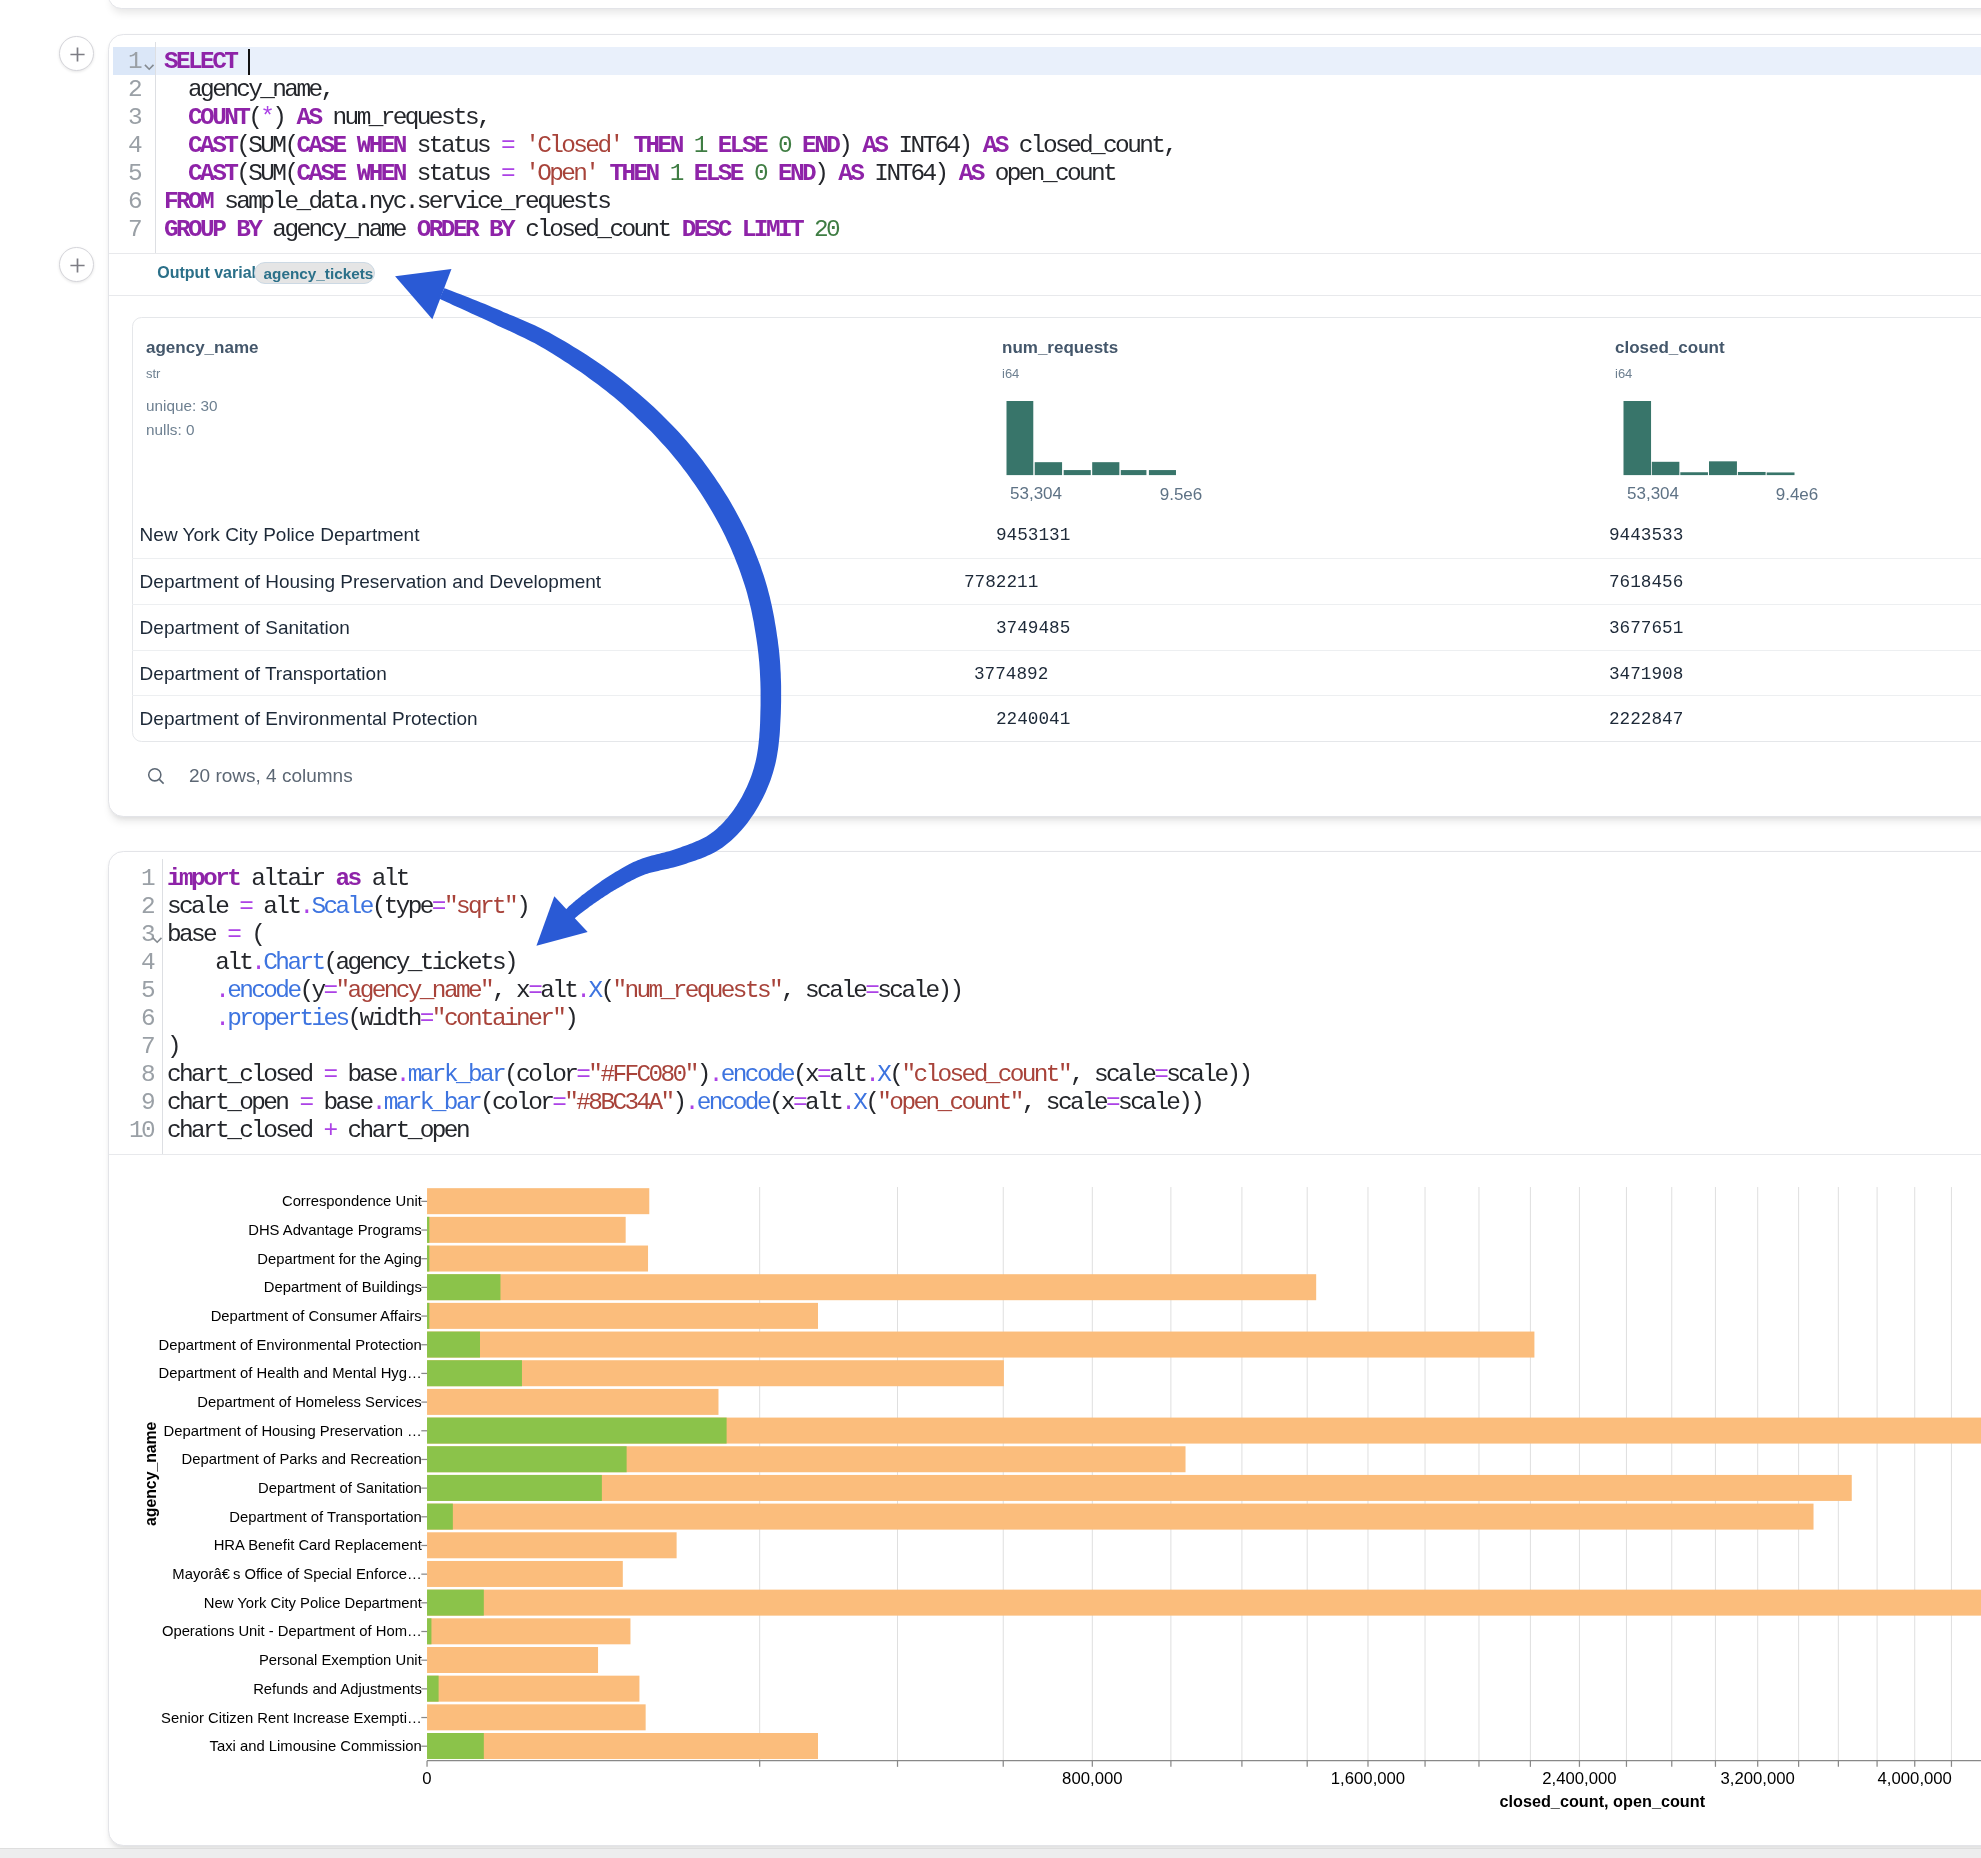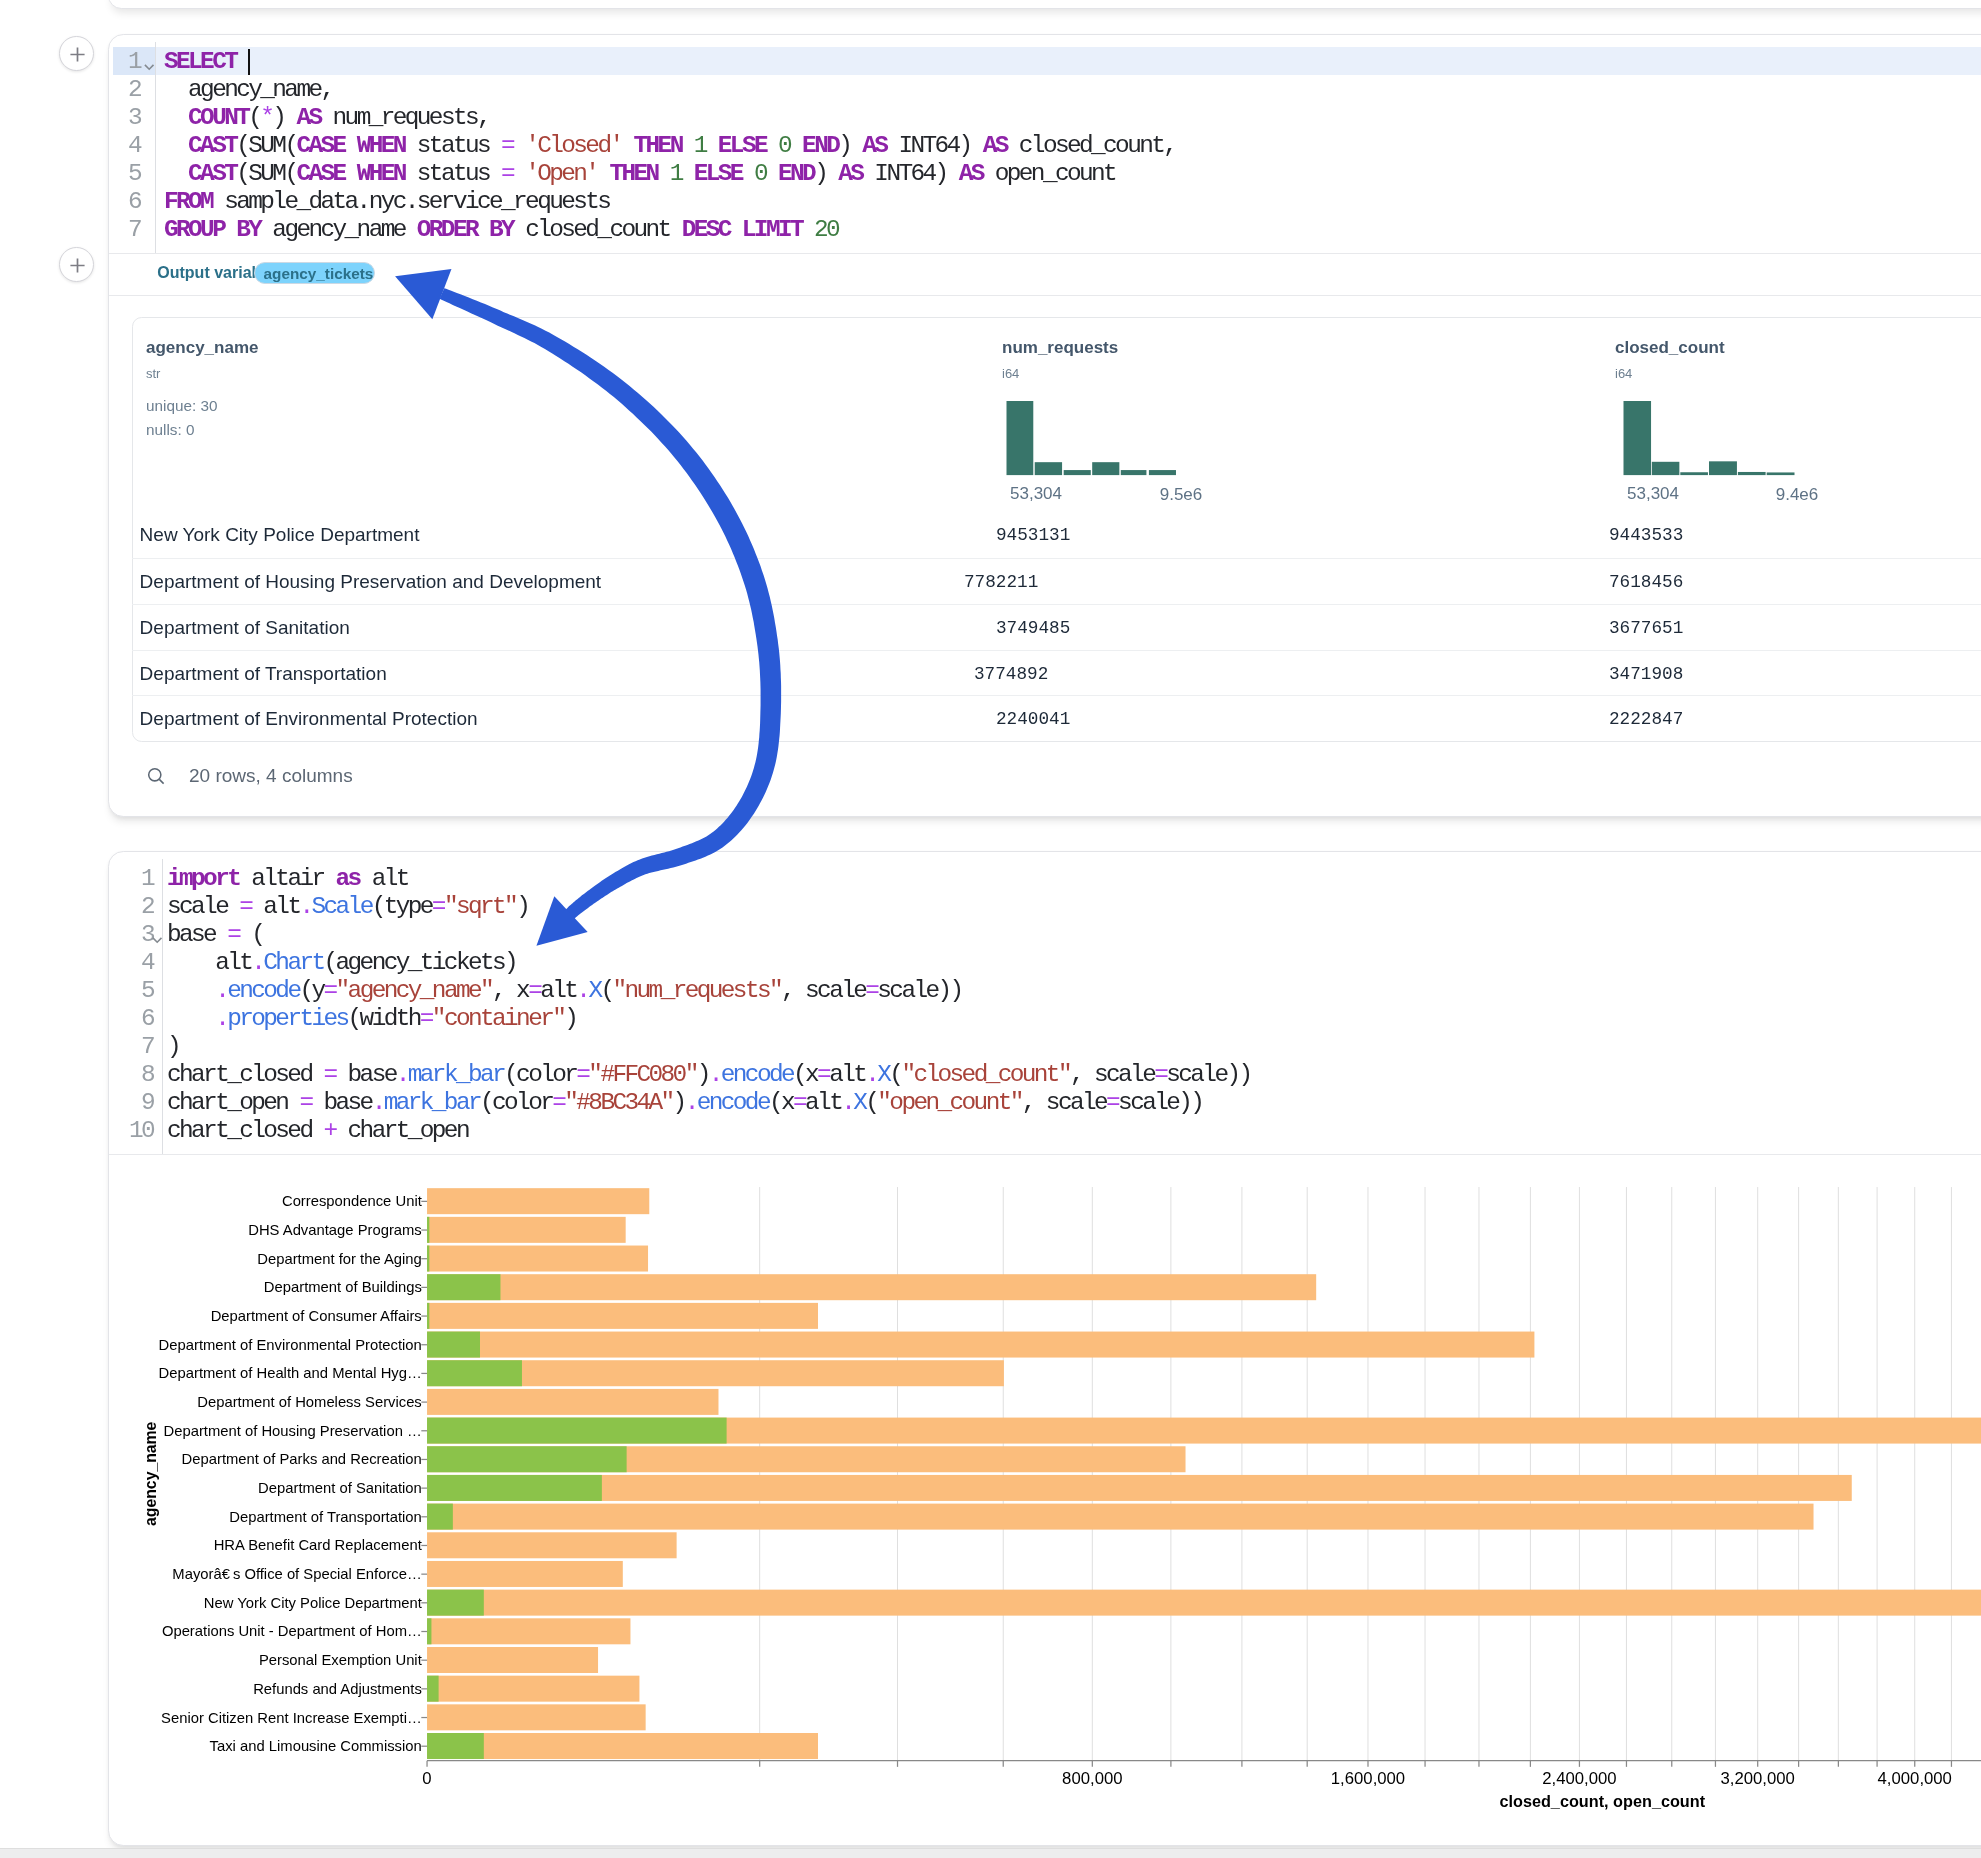--- a/index.html
+++ b/index.html
@@ -16,21 +16,21 @@
 .kw { color:#8e23a8; }
 .op { color:#ac42e6; }
 .st { color:#a8433a; }
 .nm { color:#3f7d43; }
 .fn { color:#3d74e0; }
 .code { position:absolute; color:#24262b; }
 .gutsep { position:absolute; width:1px; background:#dddfe3; }
 .divider { position:absolute; left:0; width:100%; height:1px; background:#e8e9ec; }
 .outlabel { position:absolute; left:16.3px; top:229px; font-size:16px; font-weight:bold; color:#2b7089;margin-left:32px; }
 .pill { position:absolute; left:145px; top:227px; width:121px; height:22.4px; border:1px solid #ccd9e4; border-radius:11.5px;
-        background:#7dd3fc; font-size:15.3px; font-weight:bold; color:#2b7089; line-height:21px; padding-left:8.6px;
+        background:#e5e5e5; font-size:15.3px; font-weight:bold; color:#2b7089; line-height:21px; padding-left:8.6px;
         overflow:hidden; white-space:nowrap; }
 .tbl { position:absolute; left:23.4px; top:282px; width:1888px; height:425px; border:1px solid #e5e7ea; border-radius:9.6px; }
 .thname { position:absolute; font-size:17px; font-weight:bold; color:#44576b; }
 .thtype { position:absolute; font-size:13px; color:#6e8091; }
 .thstat { position:absolute; font-size:15.3px; color:#6e8091; }
 .hist { position:absolute; }
 .hlab { position:absolute; font-size:17px; color:#5e7285; }
 .trow { position:absolute; left:132px; width:1854px; }
 .trow.bd { border-top:1px solid #edeff1; }
 .tc { position:absolute; top:50%; transform:translateY(-50%); font-size:19px; color:#1d2938; }

